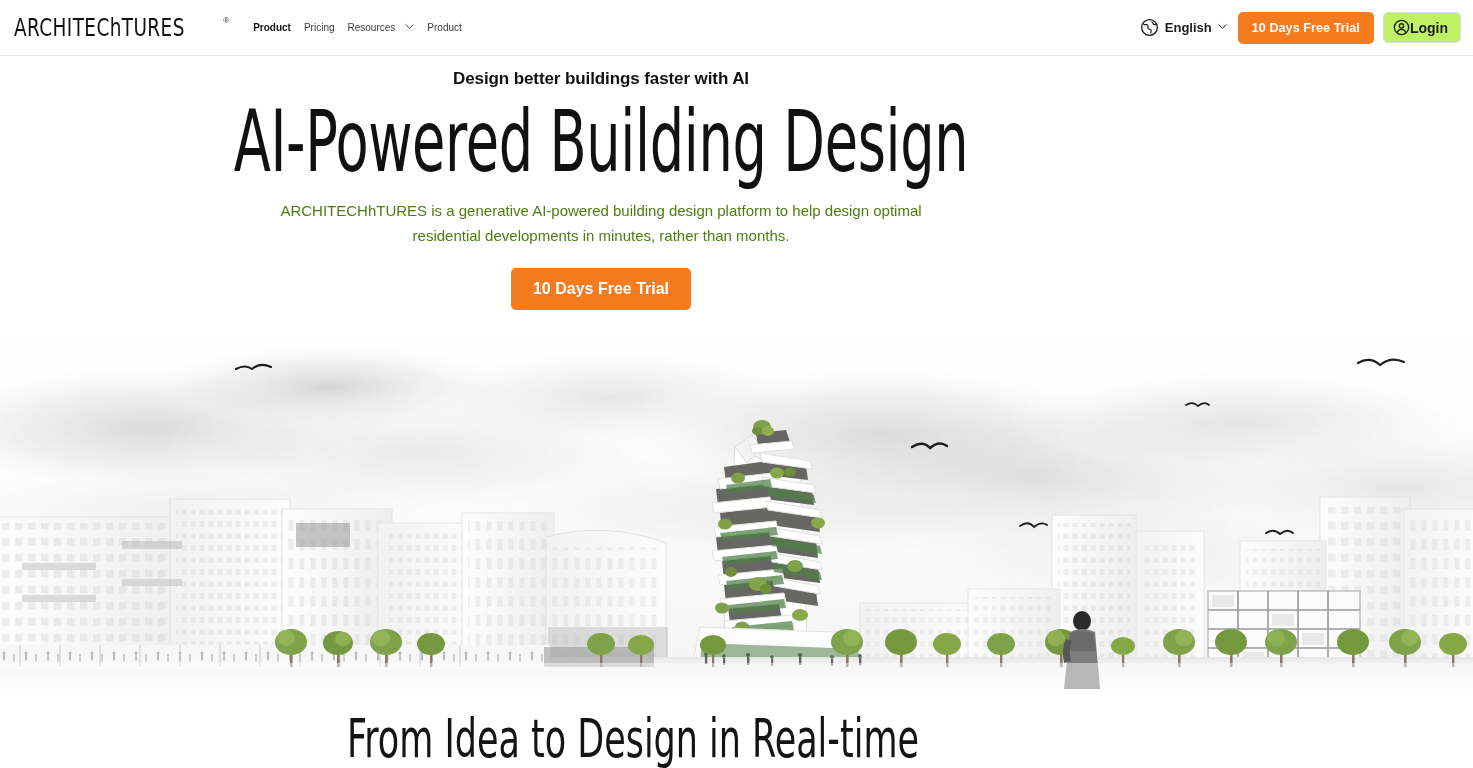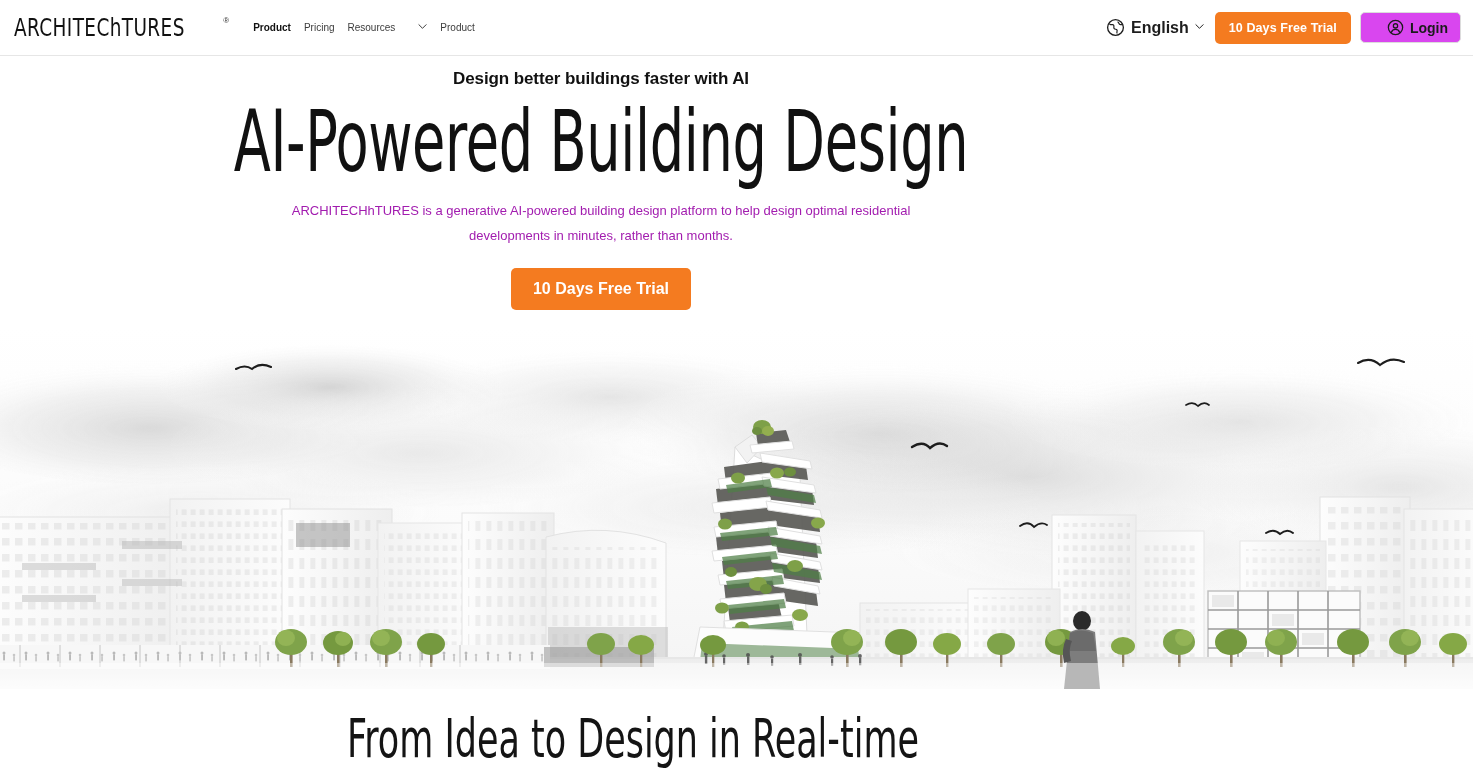--- a/index.html
+++ b/index.html
@@ -12,44 +12,44 @@
           border-bottom:1px solid #e6e6e6;background:#fff;padding:0 12px 0 14px;}
   .logo-wrap{display:flex;align-items:flex-start;height:30px;margin-right:24px;}
   .logo-text{font-family:"Liberation Sans Narrow","DejaVu Sans Condensed","Liberation Sans",sans-serif;
              font-size:25px;letter-spacing:0.5px;font-weight:400;color:#111;line-height:30px;
              transform:scaleX(.82);transform-origin:left center;white-space:nowrap;}
   .logo-reg{font-size:8px;line-height:12px;margin-left:1px;color:#333;margin-top:2px;}
 
   .nav-links{display:flex;align-items:center;gap:13px;height:56px;}
   .nav-link{font-size:10px;color:#3c3c3c;line-height:56px;white-space:nowrap;cursor:pointer;}
   .nav-link.active{font-weight:700;color:#111;}
-  .nav-link.with-caret{display:flex;align-items:center;gap:23px;}
+  .nav-link.with-caret{display:flex;align-items:center;gap:10px;}
   .caret{display:inline-block;width:9px;height:9px;position:relative;top:-1px;}
   .caret svg{display:block;}
 
   .nav-right{margin-left:auto;display:flex;align-items:center;gap:9px;}
   .lang{display:flex;align-items:center;gap:6px;cursor:pointer;padding:4px 2px;}
-  .lang-label{font-size:16px;color:#1d1d1d;font-weight:600;}
+  .lang-label{font-size:13px;color:#1d1d1d;font-weight:600;}
   .globe{width:19px;height:19px;display:block;}
 
   .btn-trial-nav{background:#F47B20;color:#fff;border:none;border-radius:5px;
                  font-size:12.5px;font-weight:700;padding:9px 14px;cursor:pointer;
                  letter-spacing:.1px;white-space:nowrap;font-family:inherit;}
-  .btn-login{display:flex;align-items:center;gap:6px;background:#d946ef;border:1px solid #dcdcdc;
-             border-radius:5px;padding:6px 12px 6px 26px;cursor:pointer;font-family:inherit;}
+  .btn-login{display:flex;align-items:center;background:#bef264;border:1px solid #dcdcdc;
+             border-radius:5px;padding:6px 12px 6px 9px;cursor:pointer;font-family:inherit;}
   .btn-login-label{font-size:14px;font-weight:700;color:#1b1b1b;}
   .user-ico{width:17px;height:17px;display:block;}
 
   
   .hero{width:1202px;text-align:center;padding-top:11px;background:#fff;}
   .eyebrow{font-size:17px;font-weight:700;color:#111;letter-spacing:-0.1px;line-height:23px;}
   .headline{font-family:"Liberation Sans Narrow","DejaVu Sans Condensed","Liberation Sans",sans-serif;
             font-size:86px;font-weight:400;color:#111;line-height:94px;letter-spacing:-0.5px;
             transform:scaleX(.70);margin-top:4px;white-space:nowrap;}
-  .sub{font-size:13px;color:#a21caf;line-height:25px;max-width:680px;margin:10px auto 0;}
+  .sub{font-size:15px;color:#4d7c0f;line-height:25px;max-width:680px;margin:10px auto 0;}
   .btn-trial-hero{margin-top:20px;background:#F47B20;color:#fff;border:none;border-radius:5px;
                   font-size:16px;font-weight:700;padding:12px 22px;cursor:pointer;font-family:inherit;}
 
   
   .hero-img{position:relative;width:1473px;height:362px;margin-top:17px;overflow:hidden;
             background:#ffffff;}
   .hero-img svg{display:block;width:1473px;height:362px;}
 
   
   .section2{width:1266px;text-align:center;padding-top:20px;background:#fff;}

